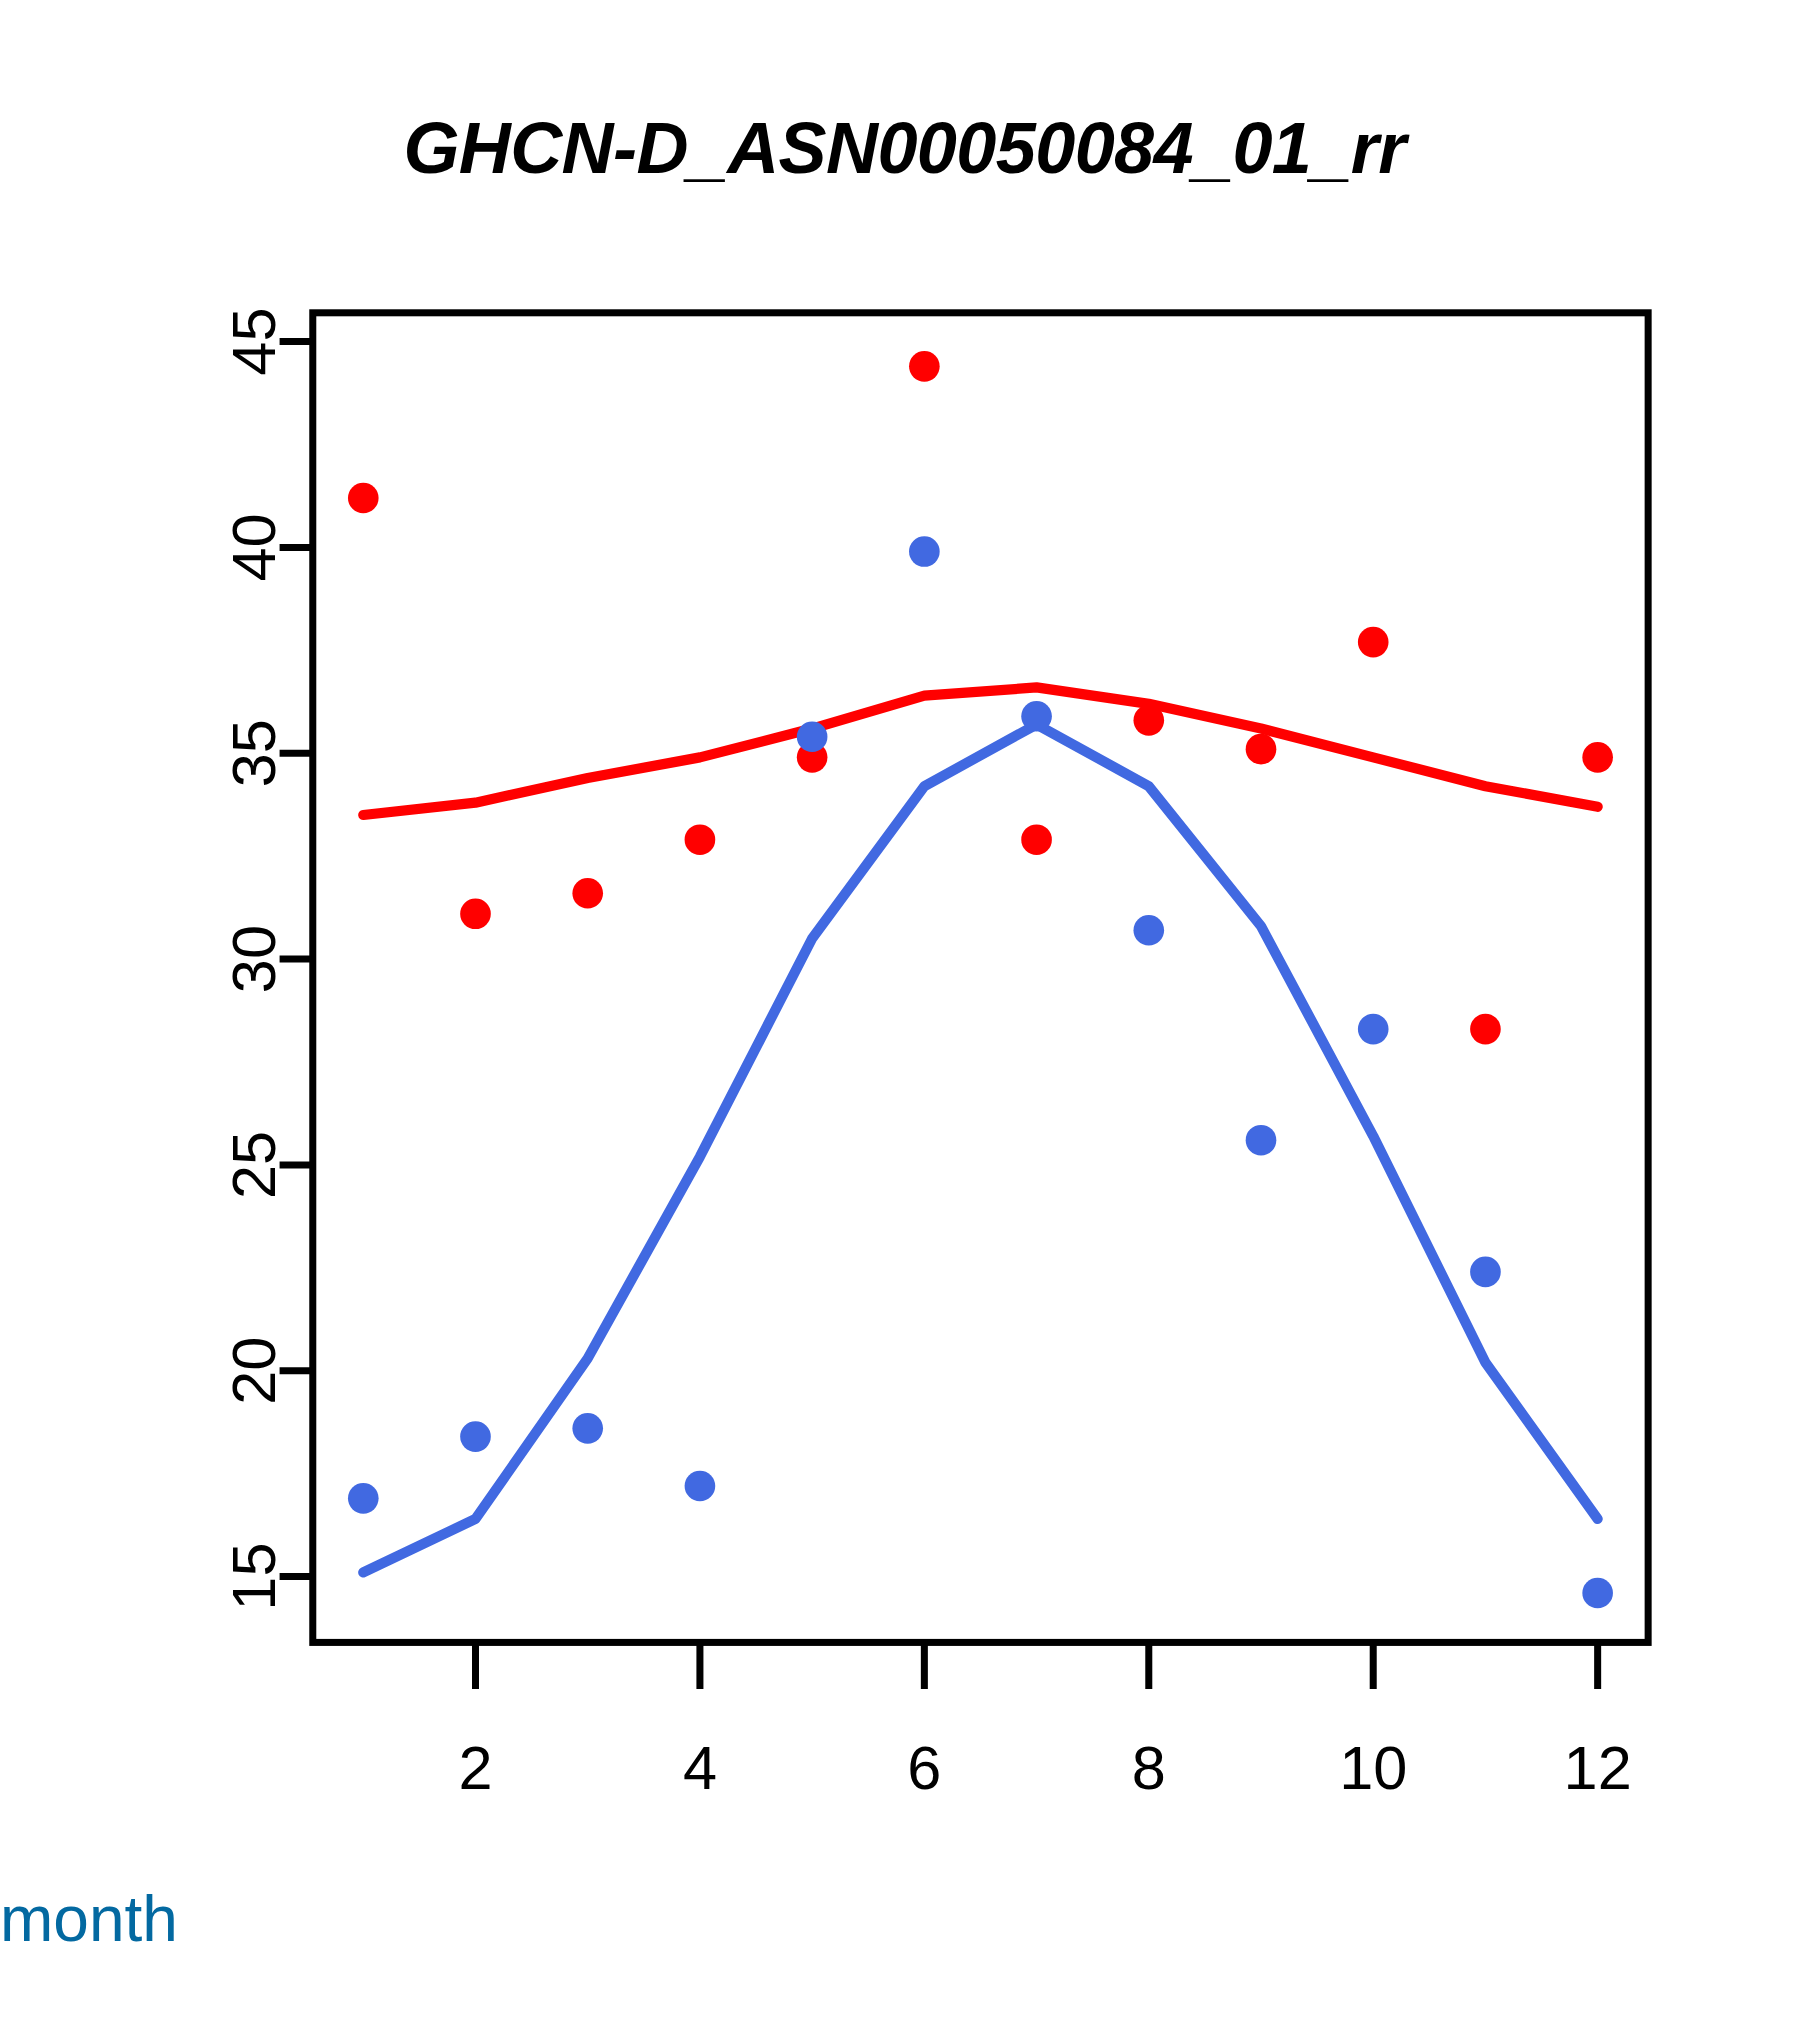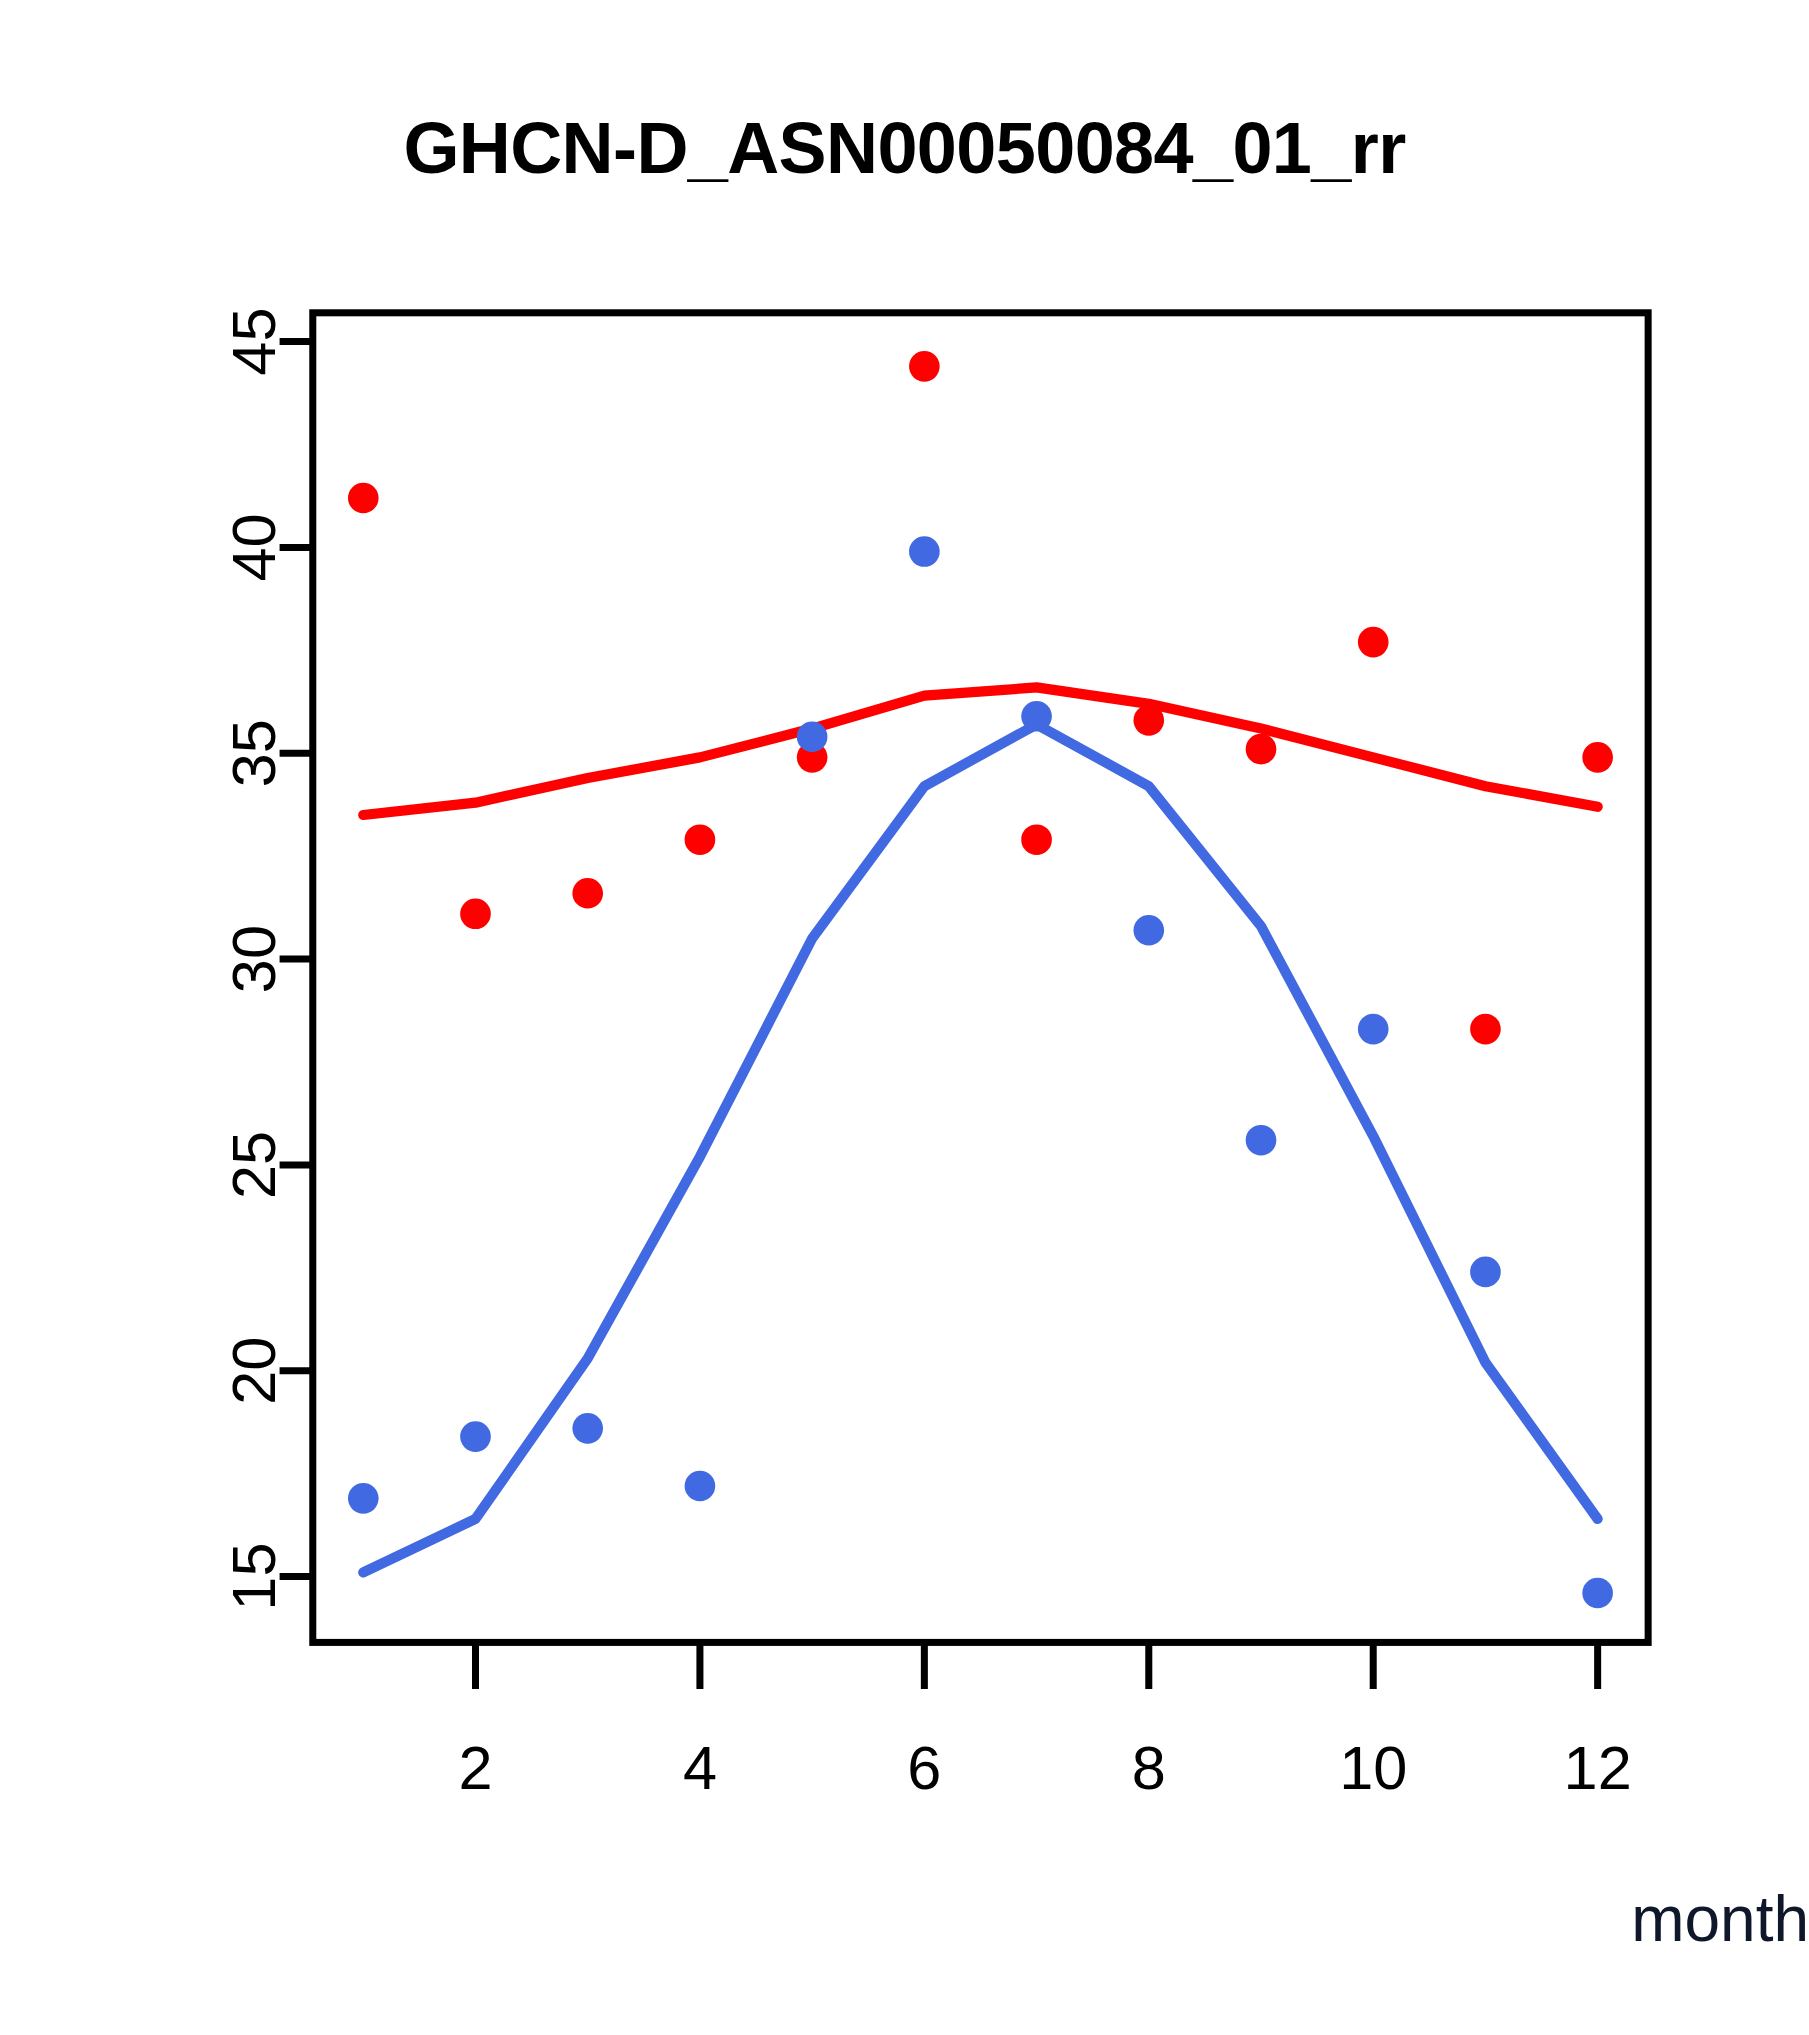--- a/index.html
+++ b/index.html
@@ -1,27 +1,27 @@
 <!DOCTYPE html>
 <html style="font-size:10.2px"><head>
 <meta charset="utf-8">
 <style>
   html,body{margin:0;padding:0;background:#ffffff;}
   body{width:1809px;height:2035px;font-family:"Liberation Sans",sans-serif;overflow:hidden;}
   #root{position:relative;width:1809px;height:2035px;background:#ffffff;}
   #chart-title{
     position:absolute;left:0;top:107px;width:1809px;text-align:center;
     font-family:"Liberation Sans",sans-serif;font-weight:bold;font-size:72px;
-    color:#000000;letter-spacing:-0.6px;white-space:nowrap;
+    color:#000000;letter-spacing:-0.6px;white-space:nowrap;font-style:italic;
   }
   #plot-svg{position:absolute;left:0;top:0;}
   .axis-tick-label{font-family:"Liberation Sans",sans-serif;font-size:96px;fill:#000000;}
   #xaxis-title{
-    position:absolute;left:0;top:1882px;width:1809px;text-align:right;
-    font-family:"Liberation Sans",sans-serif;font-size:64px;color:#0f172a;
+    position:absolute;left:0;top:1882px;width:1809px;text-align:left;
+    font-family:"Liberation Sans",sans-serif;font-size:64px;color:#0369a1;
   }
 </style>
 </head>
 <body>
 
 <div id="root">
 
   <div id="chart-title">GHCN-D_ASN00050084_01_rr</div>
 
   <svg id="plot-svg" width="1809" height="2035" viewBox="0 0 2834 3188">

